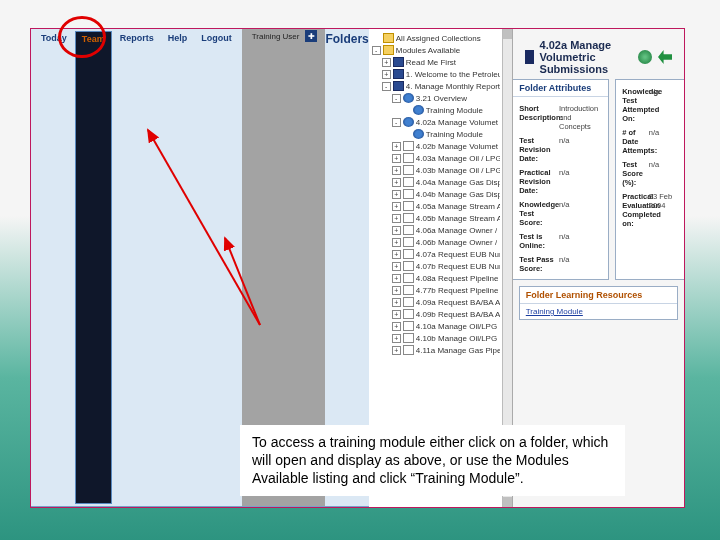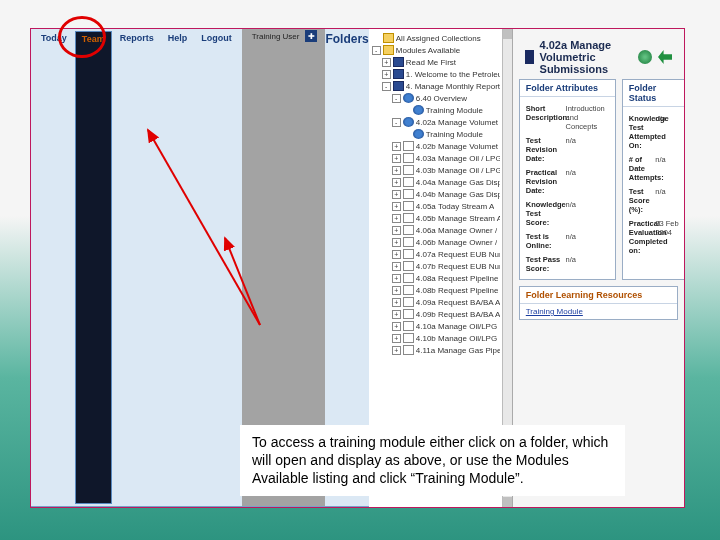--- a/index.html
+++ b/index.html
@@ -190,20 +190,21 @@
     height: 14px;
     display: inline-block;
   }
   .globe-icon { background: radial-gradient(circle, #60c080 10%, #208040 90%); border-radius: 50%; }
   .back-icon { background: #209040; clip-path: polygon(40% 0, 40% 30%, 100% 30%, 100% 70%, 40% 70%, 40% 100%, 0 50%); }
 
   .attr-row {
     display: flex;
     gap: 6px;
     margin-bottom: 6px;
+    justify-content: center;
   }
   .attr-box {
     border: 1px solid #9aadc5;
     background: #fff;
     flex: 1;
   }
   .attr-box.left { flex: 1.15; }
   .attr-title {
     font-size: 9px;
     font-weight: bold;
@@ -314,21 +315,21 @@
             <span class="tree-label">1. Welcome to the Petroleu</span>
           </div>
           <div class="tree-item indent1">
             <span class="expander">-</span>
             <span class="ticon folder-b"></span>
             <span class="tree-label">4. Manage Monthly Report</span>
           </div>
           <div class="tree-item indent2">
             <span class="expander">-</span>
             <span class="ticon globe"></span>
-            <span class="tree-label">6.40 Overview</span>
+            <span class="tree-label">3.21 Overview</span>
           </div>
           <div class="tree-item indent3">
             <span style="width: 11px; display: inline-block; flex-shrink: 0;"></span>
             <span class="ticon globe"></span>
             <span class="tree-label">Training Module</span>
           </div>
           <div class="tree-item indent2">
             <span class="expander">-</span>
             <span class="ticon globe"></span>
             <span class="tree-label">4.02a Manage Volumet</span>
@@ -359,21 +360,21 @@
             <span class="tree-label">4.04a Manage Gas Disp</span>
           </div>
           <div class="tree-item indent2">
             <span class="expander">+</span>
             <span class="ticon doc"></span>
             <span class="tree-label">4.04b Manage Gas Disp</span>
           </div>
           <div class="tree-item indent2">
             <span class="expander">+</span>
             <span class="ticon doc"></span>
-            <span class="tree-label">4.05a Today Stream A</span>
+            <span class="tree-label">4.05a Manage Stream A</span>
           </div>
           <div class="tree-item indent2">
             <span class="expander">+</span>
             <span class="ticon doc"></span>
             <span class="tree-label">4.05b Manage Stream A</span>
           </div>
           <div class="tree-item indent2">
             <span class="expander">+</span>
             <span class="ticon doc"></span>
             <span class="tree-label">4.06a Manage Owner /</span>
@@ -394,21 +395,21 @@
             <span class="tree-label">4.07b Request EUB Nun</span>
           </div>
           <div class="tree-item indent2">
             <span class="expander">+</span>
             <span class="ticon doc"></span>
             <span class="tree-label">4.08a Request Pipeline</span>
           </div>
           <div class="tree-item indent2">
             <span class="expander">+</span>
             <span class="ticon doc"></span>
-            <span class="tree-label">4.08b Request Pipeline</span>
+            <span class="tree-label">4.77b Request Pipeline</span>
           </div>
           <div class="tree-item indent2">
             <span class="expander">+</span>
             <span class="ticon doc"></span>
             <span class="tree-label">4.09a Request BA/BA A</span>
           </div>
           <div class="tree-item indent2">
             <span class="expander">+</span>
             <span class="ticon doc"></span>
             <span class="tree-label">4.09b Request BA/BA A</span>
@@ -466,21 +467,20 @@
                 <span class="k">Test is Online:</span>
                 <span class="v">n/a</span>
               </div>
               <div class="attr-line">
                 <span class="k">Test Pass Score:</span>
                 <span class="v">n/a</span>
               </div>
             </div>
         </div>
         <div class="attr-box">
-          <div class="attr-title">Folder Status</div>
           <div class="attr-body" id="status-body">
               <div class="attr-line">
                 <span class="k">Knowledge Test Attempted On:</span>
                 <span class="v">n/a</span>
               </div>
               <div class="attr-line">
                 <span class="k"># of Date Attempts:</span>
                 <span class="v">n/a</span>
               </div>
               <div class="attr-line">

